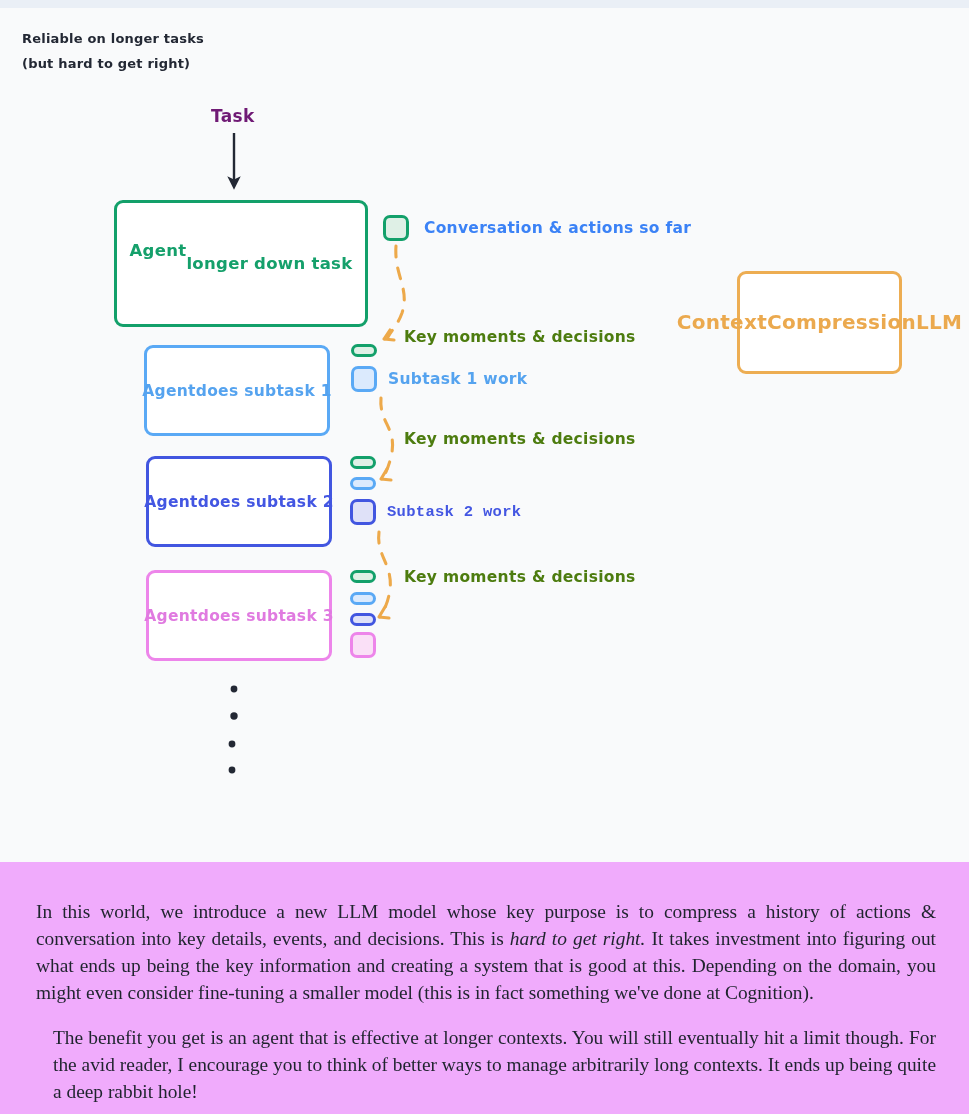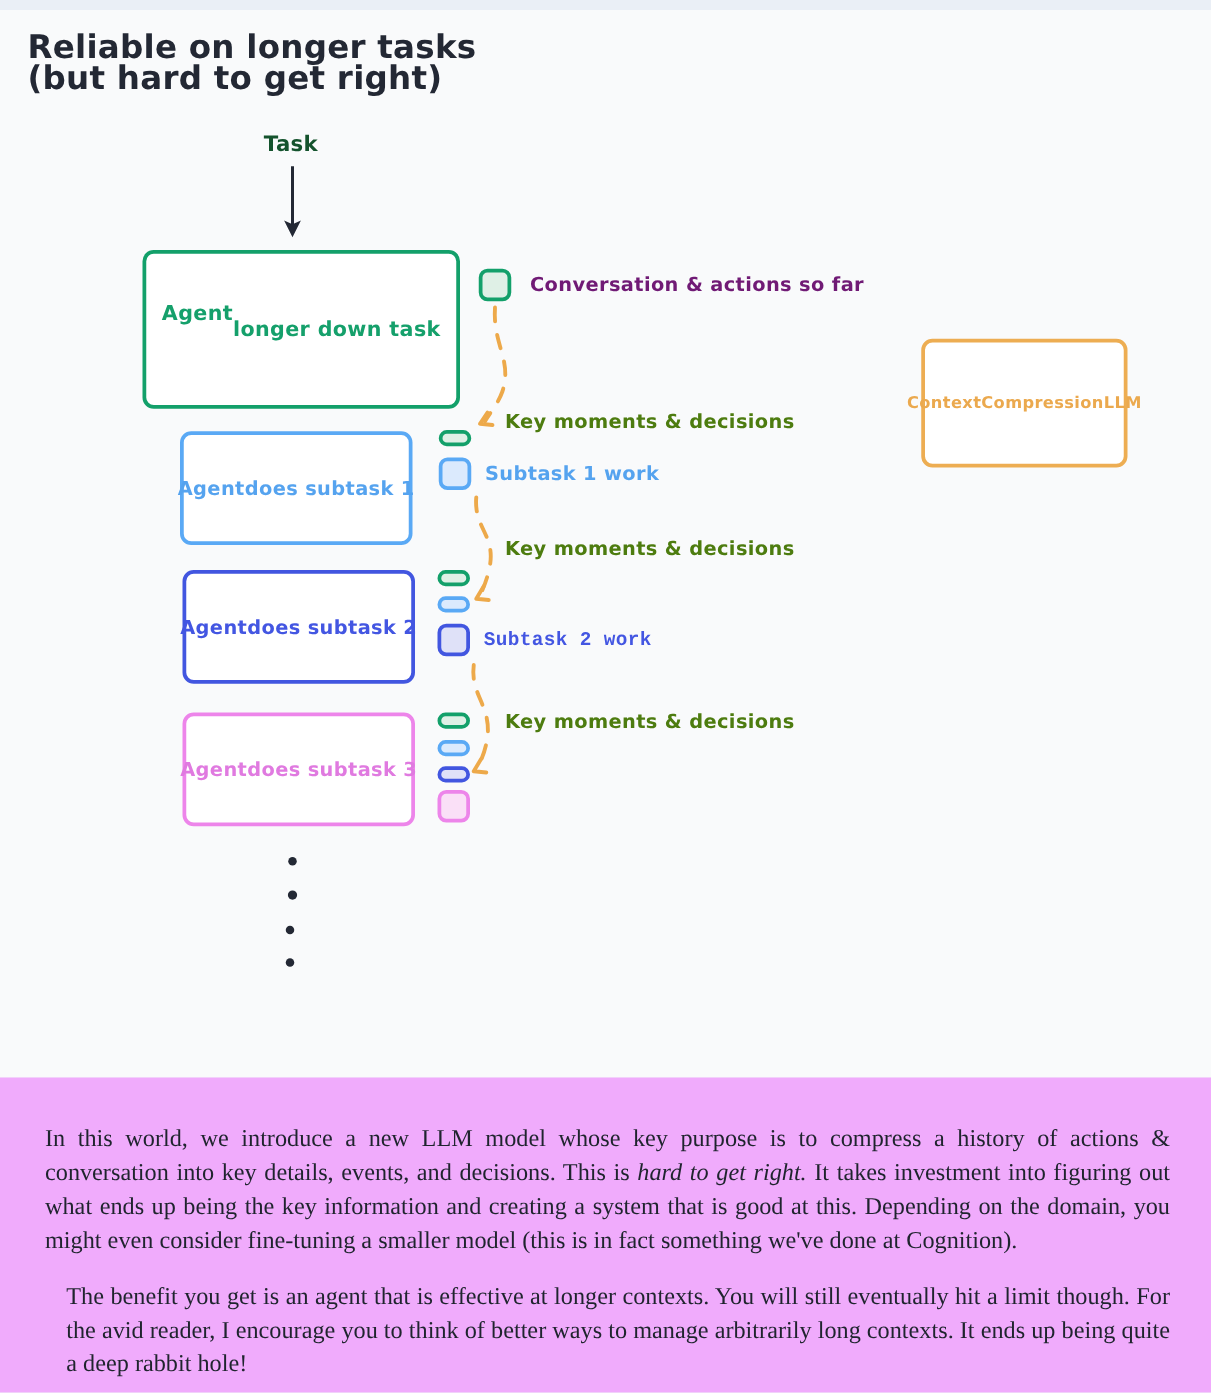--- a/index.html
+++ b/index.html
@@ -40,40 +40,40 @@
     height: 854px;
   }
 
   
   .headline {
     position: absolute;
     left: 22px;
     top: 18px;
     font-family: "DejaVu Sans", sans-serif;
     font-weight: bold;
-    font-size: 26px;
+    font-size: 13px;
     line-height: 25px;
     color: #232834;
     letter-spacing: 0.2px;
     white-space: pre-line;
   }
 
   
   .dlabel {
     position: absolute;
     font-family: "DejaVu Sans", sans-serif;
     font-weight: bold;
     letter-spacing: 0.3px;
     white-space: pre;
   }
   .task-label {
     left: 211px;
     top: 98px;
     font-size: 17px;
-    color: #14532d;
+    color: #701a75;
   }
 
   
   .abox {
     position: absolute;
     box-sizing: border-box;
     background: #ffffff;
     border-style: solid;
     display: flex;
     flex-direction: row;
@@ -127,21 +127,21 @@
     font-size: 15.5px;
     line-height: 24px;
   }
   .box-ccl {
     left: 737px; top: 263px;
     width: 165px; height: 103px;
     border-width: 3px;
     border-color: #edad52;
     border-radius: 9px;
     color: #eba94e;
-    font-size: 13px;
+    font-size: 20px;
     line-height: 25px;
   }
 
   
   .chip {
     position: absolute;
     box-sizing: border-box;
     border-style: solid;
     border-width: 3px;
   }
@@ -154,21 +154,21 @@
   .c-pink   { border-color: #ed85ea; background: #fae0f7; }
 
   
   .slabel {
     position: absolute;
     font-family: "DejaVu Sans", sans-serif;
     font-weight: bold;
     letter-spacing: 0.3px;
     white-space: pre;
   }
-  .sl-green  { color: #701a75; }
+  .sl-green  { color: #3b82f6; }
   .sl-blue   { color: #55a3ef; }
   .sl-indigo { color: #4356e2; font-family: Liberation Mono, monospace; }
   .sl-orange { color: #4d7c0f; }
 
   
   .prose {
     position: absolute;
     left: 0;
     top: 862px;
     width: 969px;

